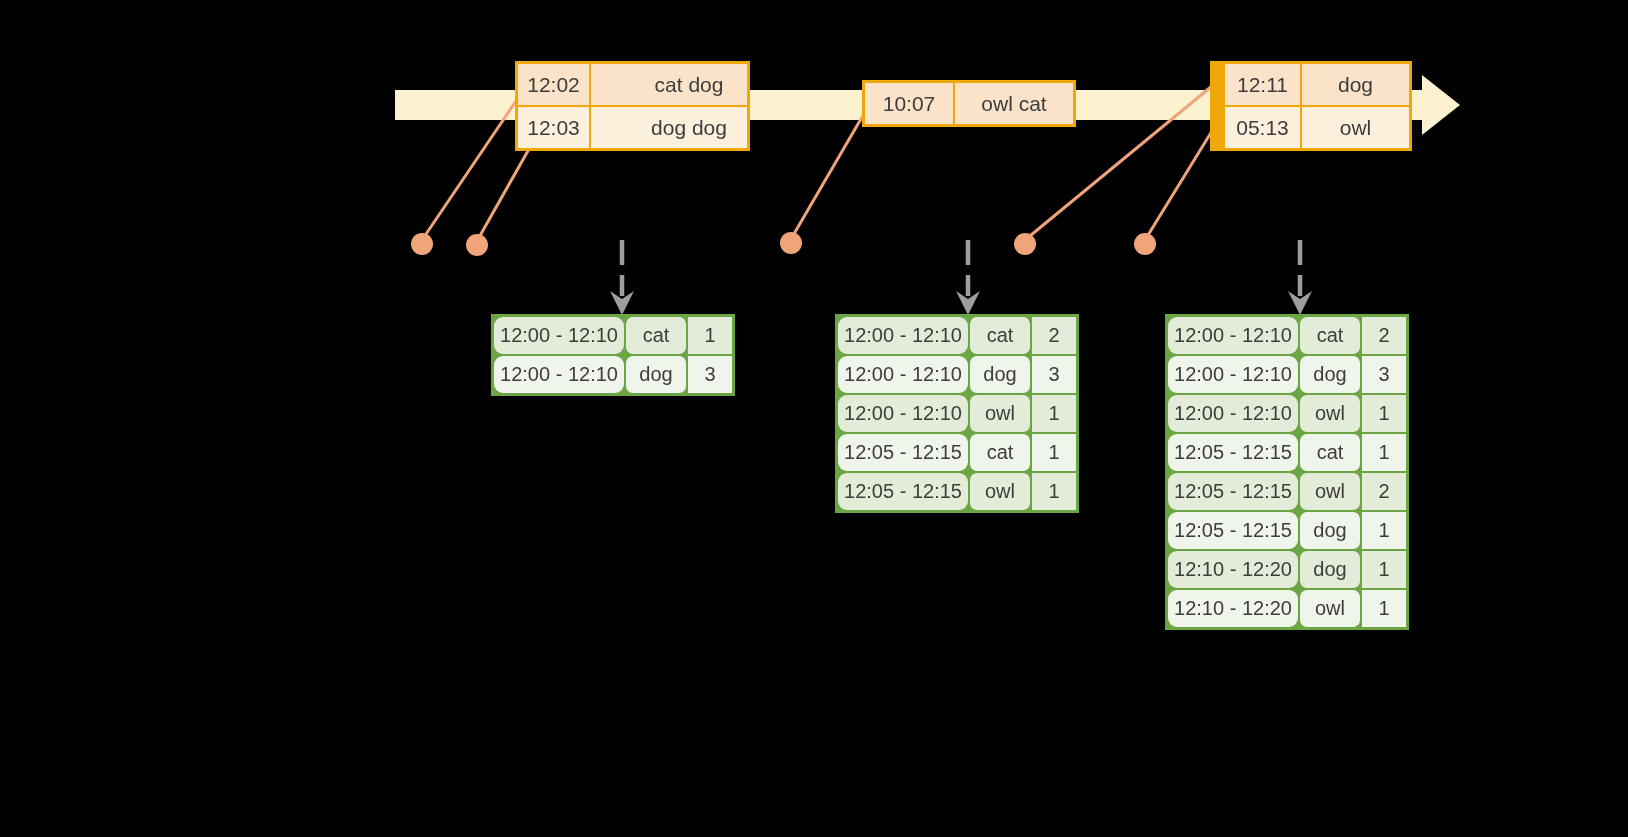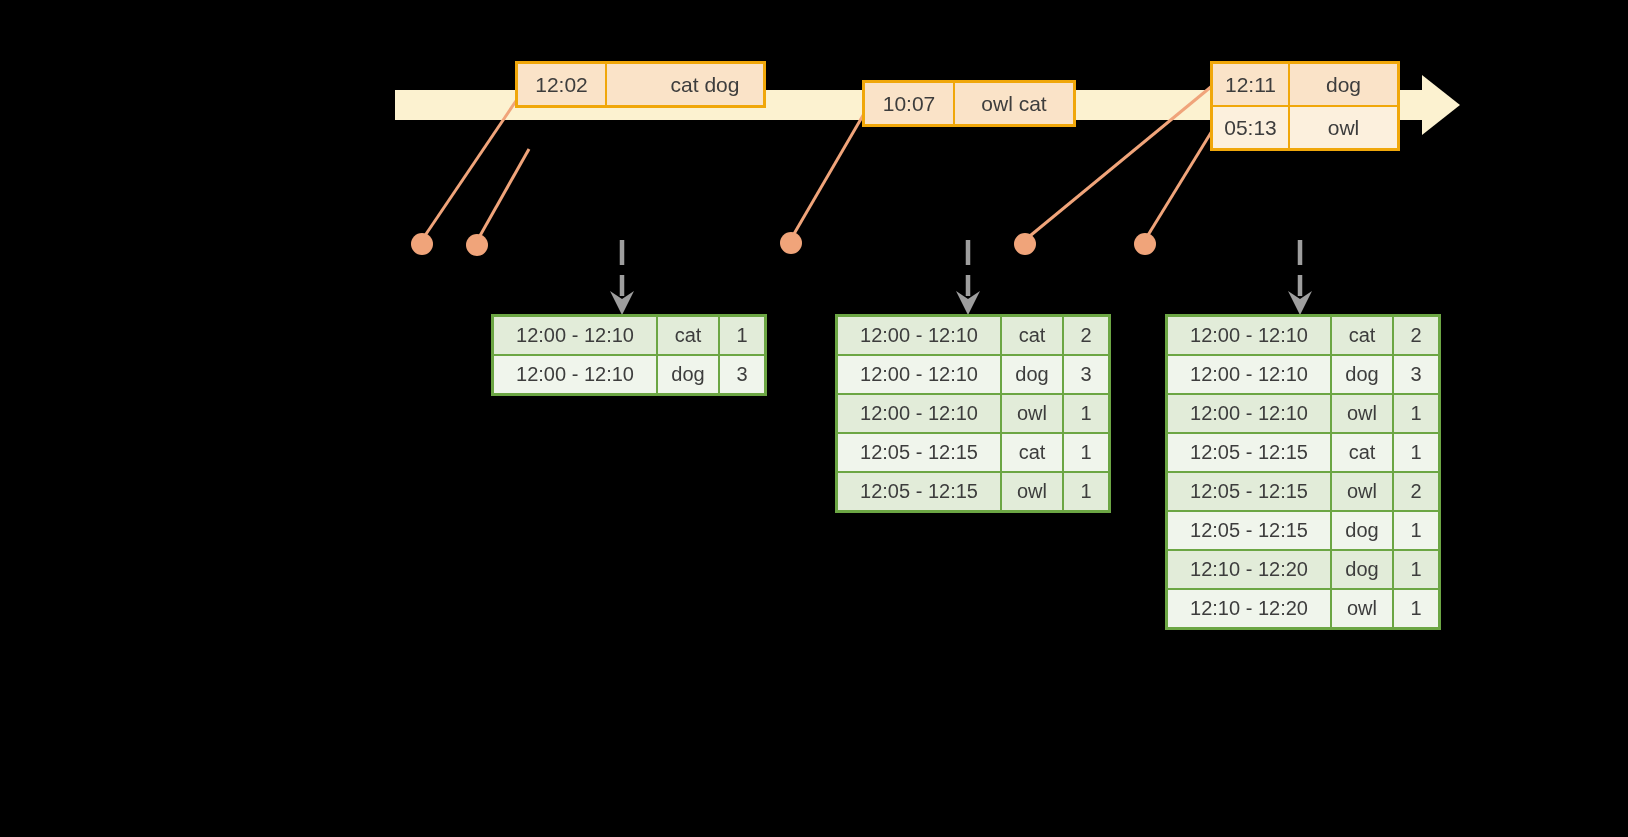--- a/index.html
+++ b/index.html
@@ -38,21 +38,21 @@
     height: 41px;
     line-height: 41px;
     text-align: center;
     font-size: 21px;
     overflow: hidden;
     white-space: nowrap;
   }
   .e-cell.words { margin-left: 2px; }
   .event-box .row-dark  .e-cell { background: #fae3c8; }
   .event-box .row-light .e-cell { background: #fcf0dd; }
-  .box-1 .e-cell.time  { width: 87px; }
+  .box-1 .e-cell.time  { width: 71px; }
   .box-1 .e-cell.words { width: 116px; padding-left: 40px; }
   .box-2 .e-cell.time  { width: 88px; }
   .box-2 .e-cell.words { width: 118px; }
   .box-3 .e-cell.time  { width: 75px; }
   .box-3 .e-cell.words { width: 107px; }
 
   
   .result-table {
     position: absolute;
     border: 3px solid #6ca644;
@@ -61,22 +61,22 @@
   .t-row { display: flex; }
   .t-row + .t-row { margin-top: 2px; }
   .t-cell {
     height: 37px;
     line-height: 37px;
     text-align: center;
     font-size: 20px;
     overflow: hidden;
     white-space: nowrap;
   }
-  .t-cell.window { width: 162px; }
-  .t-cell.word   { width: 60px;  margin-left: 2px; }
+  .t-cell.window { width: 130px; border-radius: 9px; }
+  .t-cell.word   { width: 60px;  margin-left: 2px; border-radius: 7px; }
   .t-cell.count  { width: 44px;  margin-left: 2px; }
   .result-table .row-dark  .t-cell { background: #e2ecd9; }
   .result-table .row-light .t-cell { background: #f0f5ec; }
 </style>
 </head>
 <body>
 
 <div class="canvas">
 
   <svg class="layer-svg" viewBox="0 0 1628 837">
@@ -112,31 +112,35 @@
     </g>
   </svg>
 
   <div class="event-box box-1" style="left:515px; top:61px;">
 
       <div class="e-row row-dark">
         <div class="e-cell time">12:02</div>
         <div class="e-cell words">cat dog</div>
       </div>
 
+      <div class="e-row row-light">
+        <div class="e-cell time">12:03</div>
+        <div class="e-cell words">dog dog</div>
+      </div>
     </div>
 
   <div class="event-box box-2" style="left:862px; top:80px;">
 
       <div class="e-row row-dark">
         <div class="e-cell time">10:07</div>
         <div class="e-cell words">owl cat</div>
       </div>
     </div>
 
-  <div class="event-box box-3" style="left:1210px; top:61px;">
+  <div class="event-box box-3" style="left:1210px; top:61px;padding-left:12px;">
 
       <div class="e-row row-dark">
         <div class="e-cell time">12:11</div>
         <div class="e-cell words">dog</div>
       </div>
 
       <div class="e-row row-light">
         <div class="e-cell time">05:13</div>
         <div class="e-cell words">owl</div>
       </div>

